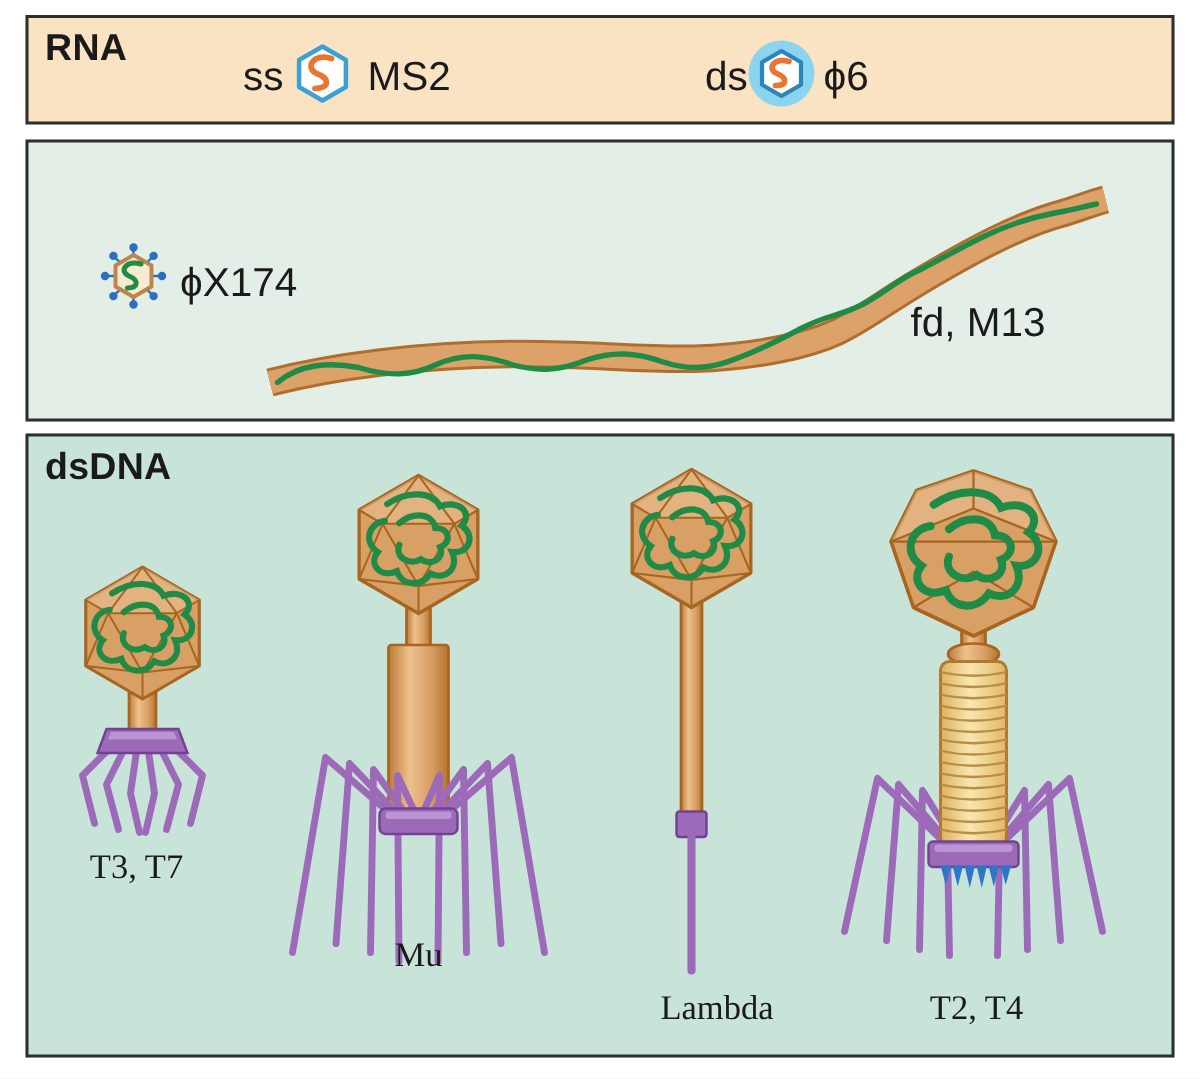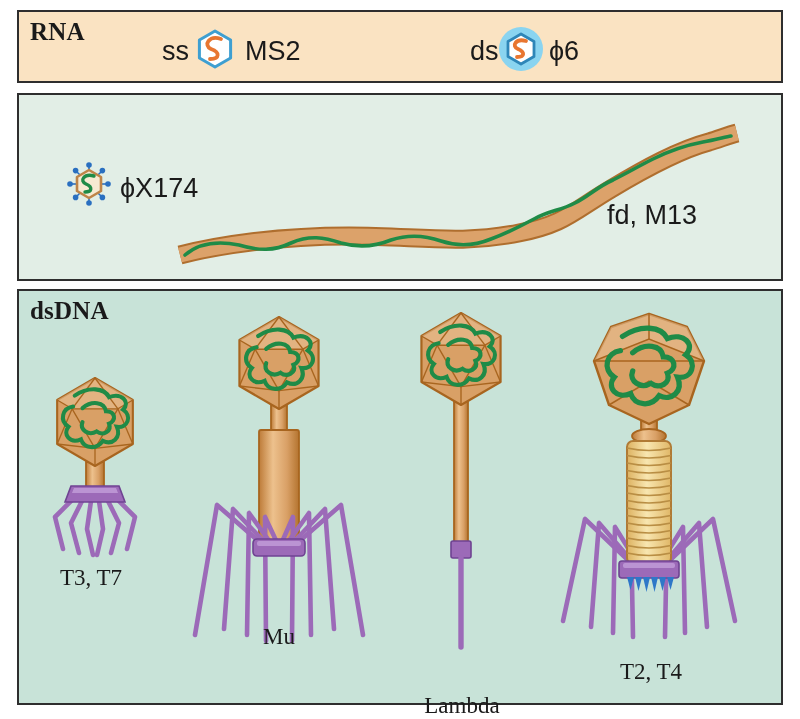--- a/index.html
+++ b/index.html
@@ -5,21 +5,21 @@
   * { margin:0; padding:0; box-sizing:border-box; }
   html,body { background:#ffffff; }
   body { font-family:"Liberation Sans","DejaVu Sans",sans-serif; color:#1a1a1a; }
   .canvas { position:relative; width:800px; height:719px; background:#fff; overflow:hidden; }
 
   .panel { position:absolute; left:17px; width:766px; border:2px solid #2e2e2e; }
   .panel-rna   { top:10px;  height:73px;  background:var(--c-rna-panel-bg,#FAE3C2); }
   .panel-ssdna { top:93px;  height:188px; background:var(--c-ssdna-panel-bg,#E2EEE6); }
   .panel-dsdna { top:289px; height:416px; background:var(--c-dsdna-panel-bg,#C8E3D8); }
 
-  .panel-title { position:absolute; left:11px; top:6px; font-size:25px; font-weight:bold; letter-spacing:.2px;font-family:Liberation Serif, serif; }
+  .panel-title { position:absolute; left:11px; top:6px; font-size:25px; font-weight:bold; letter-spacing:.2px; }
   .inline-label { position:absolute; font-size:27px; white-space:nowrap; }
   .center-label { position:absolute; font-size:23px; white-space:nowrap; transform:translate(-50%,-50%);font-family:Liberation Serif, serif; }
 
   .icon-abs { position:absolute; }
   svg { display:block; overflow:visible; }
 
   
   .capsid-face  { fill:var(--c-capsid-fill,#D9A066); stroke:var(--c-capsid-outline,#A8651F); stroke-width:2.4; stroke-linejoin:round; }
   .capsid-hi    { fill:var(--c-capsid-light,#E9C397); opacity:.55; stroke:none; }
   .capsid-line  { stroke:var(--c-capsid-outline,#A8651F); stroke-width:1.5; }
@@ -252,17 +252,17 @@
           <polygon points="624,286 631,286 627.5,301"></polygon>
           <polygon points="632,286 639,286 635.5,301"></polygon>
           <polygon points="640,286 647,286 643.5,300"></polygon>
           <polygon points="648,286 655,286 651.5,299"></polygon>
         </g>
       </g>
     </svg>
 
     <span class="center-label" style="left:72px; top:287px;">T3, T7</span>
     <span class="center-label" style="left:260px; top:346px;">Mu</span>
-    <span class="center-label" style="left:443px; top:381px;margin-top:34px;">Lambda</span>
+    <span class="center-label" style="left:459px; top:381px;">Lambda</span>
     <span class="center-label" style="left:632px; top:381px;">T2, T4</span>
   </section>
 
 </div>
 
 </body></html>

